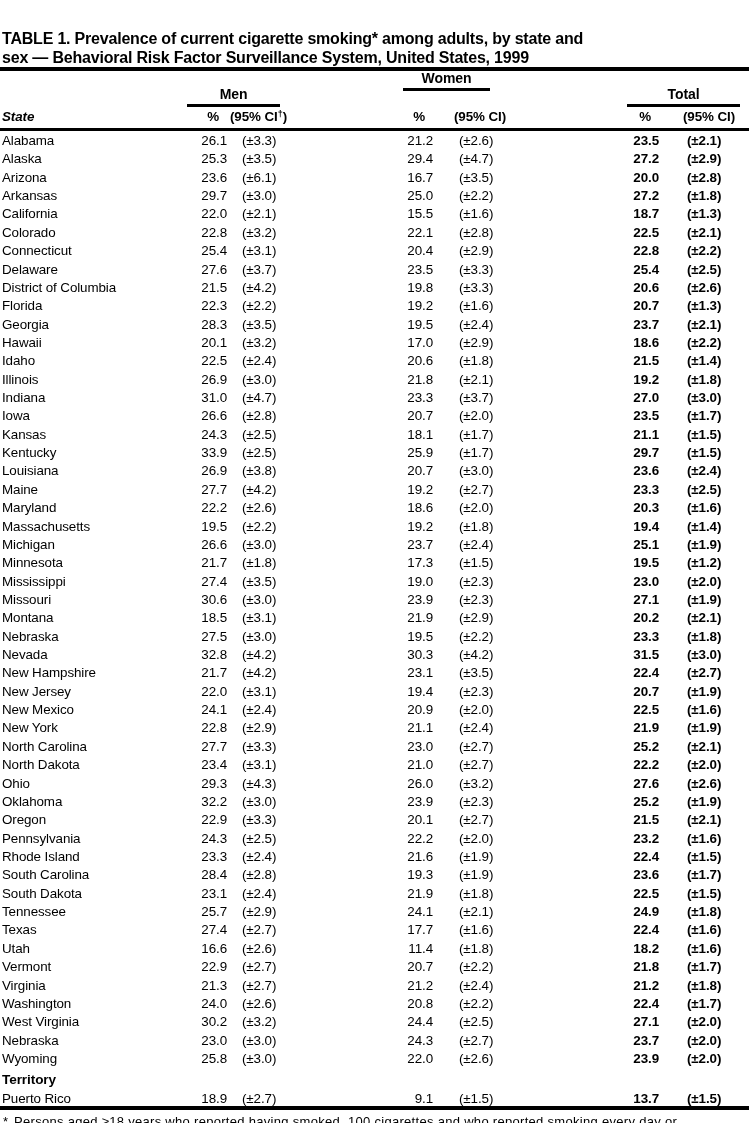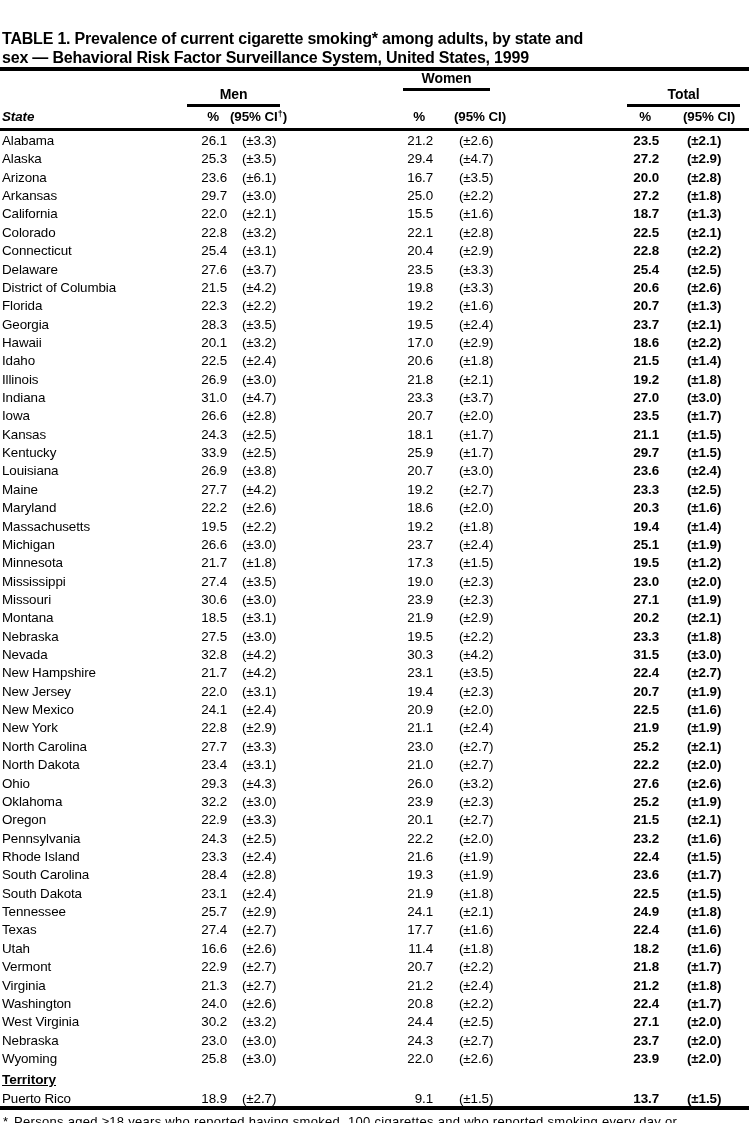--- a/index.html
+++ b/index.html
@@ -48,21 +48,21 @@
   .ci { text-align:left; }
   .ci-m { padding-left:13px;margin-left:30px; }
   .ci-w { padding-left:24px; }
   .ci-t { padding-left:26px; }
   .sub-row .ci-m { padding-left:1px; }
   .sub-row .ci-w { padding-left:19px; }
   .sub-row .ci-t { padding-left:22px; }
   tbody.data tr { height:18.36px; }
   td.td-state { padding-left:2px; }
   .b { font-weight:bold; }
-  tbody.section tr { height:23px;text-decoration:underline; }
+  tbody.section tr { height:23px; }
   tbody.section td { font-weight:bold; padding-left:2px; padding-bottom:2px; font-size:13.6px; }
   tbody.territory tr { height:19px; }
   sup.dag { font-size:9px; vertical-align:4px; letter-spacing:0; }
   .footnotes { padding-top:5px; font-size:13px; line-height:13.4px; letter-spacing:0.3px; }
   .fn { display:flex; }
   .fn-marker { flex:none; width:14px; padding-left:3px; }
   .fn-marker.sup { font-size:10px; position:relative; top:-2px; }
   .fn-body { flex:1; }
   .fn-line { white-space:pre; }
 </style>

